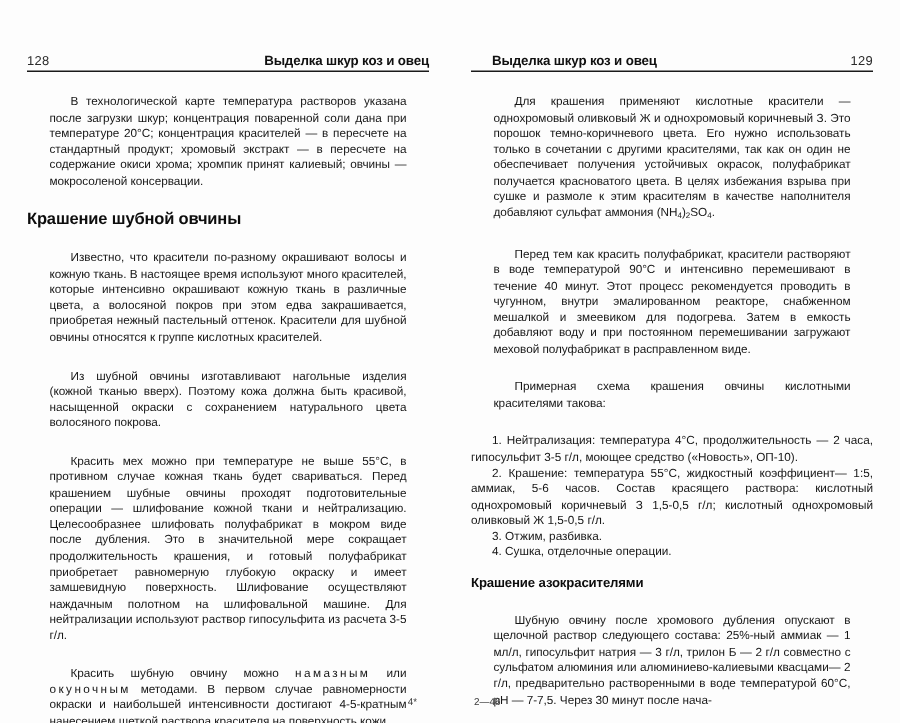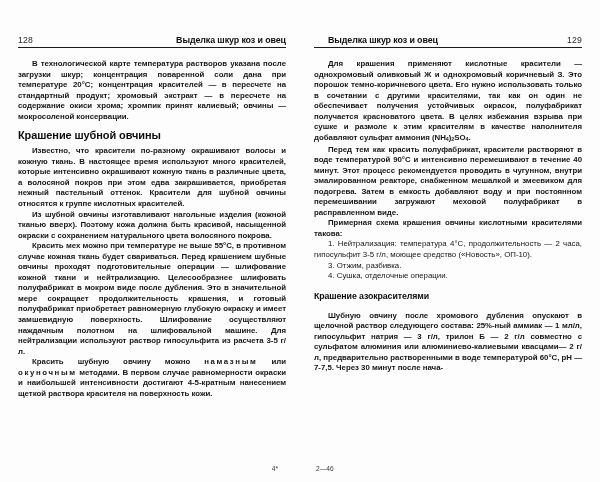--- a/index.html
+++ b/index.html
@@ -57,29 +57,28 @@
     white-space: nowrap;
     color: #101010;
   }
   .runhead.left  .folio   { margin-right: auto; }
   .runhead.left  .rhtitle { margin-left: auto; }
   .runhead.right .rhtitle { margin-right: auto; margin-left: 14px; }
   .runhead.right .folio   { margin-left: auto; }
 
   
   p.body {
-    margin: 0;
+    margin: 15px;
     font-size: 7.85px;
     line-height: 10.55px;
     text-align: justify;
     text-indent: 14px;
     letter-spacing: -0.02px;
     color: #161616;
     hyphens: manual;
-    font-weight: bold;
   }
   p.body.noind { text-indent: 0; }
   p.item {
     margin: 0;
     font-size: 7.85px;
     line-height: 10.55px;
     text-align: justify;
     text-indent: 14px;
     color: #161616;
   }
@@ -147,20 +146,21 @@
     </div>
 
 
     <p class="body"><span>Для крашения применяют кислотные красители — однохромовый оливковый Ж и однохромовый коричневый З. Это порошок темно-коричневого цвета. Его нужно использовать только в сочетании с другими красителями, так как он один не обеспечивает получения устойчивых окрасок, полуфабрикат получается красноватого цвета. В целях избежания взрыва при сушке и размоле к этим красителям в качестве наполнителя добавляют сульфат аммония</span><span><span> (NH</span><sub>4</sub><span>)</span><sub>2</sub><span>SO</span><sub>4</sub><span>.</span></span></p>
 
     <p class="body">Перед тем как красить полуфабрикат, красители растворяют в воде температурой 90°С и интенсивно перемешивают в течение 40 минут. Этот процесс рекомендуется проводить в чугунном, внутри эмалированном реакторе, снабженном мешалкой и змеевиком для подогрева. Затем в емкость добавляют воду и при постоянном перемешивании загружают меховой полуфабрикат в расправленном виде.</p>
 
     <p class="body">Примерная схема крашения овчины кислотными красителями такова:</p>
 
     <p class="item">1. Нейтрализация: температура 4°С, продолжительность — 2 часа, гипосульфит 3-5 г/л, моющее средство («Новость», ОП-10).</p>
+    <p class="item">2. Крашение: температура 55°С, жидкостный коэффициент— 1:5, аммиак, 5-6 часов. Состав красящего раствора: кислотный однохромовый коричневый З 1,5-0,5 г/л; кислотный однохромовый оливковый Ж 1,5-0,5 г/л.</p>
     <p class="item">3. Отжим, разбивка.</p>
     <p class="item">4. Сушка, отделочные операции.</p>
 
     <h2 class="subhead az">Крашение азокрасителями</h2>
 
     <p class="body">Шубную овчину после хромового дубления опускают в щелочной раствор следующего состава: 25%-ный аммиак — 1 мл/л, гипосульфит натрия — 3 г/л, трилон Б — 2 г/л совместно с сульфатом алюминия или алюминиево-калиевыми квасцами— 2 г/л, предварительно растворенными в воде температурой 60°С, рН — 7-7,5. Через 30 минут после нача-</p>
 
     <div class="foot foot-right">2—46</div>
   </div>
 

